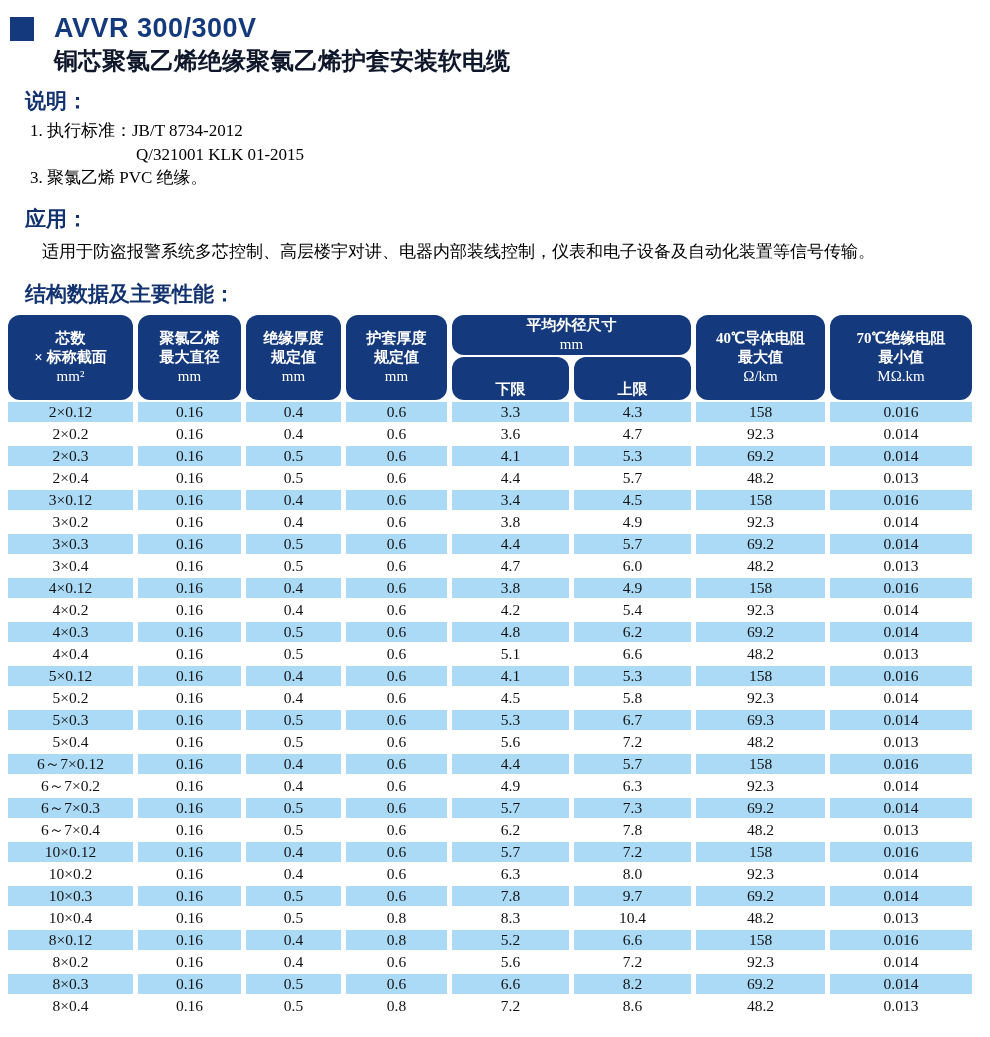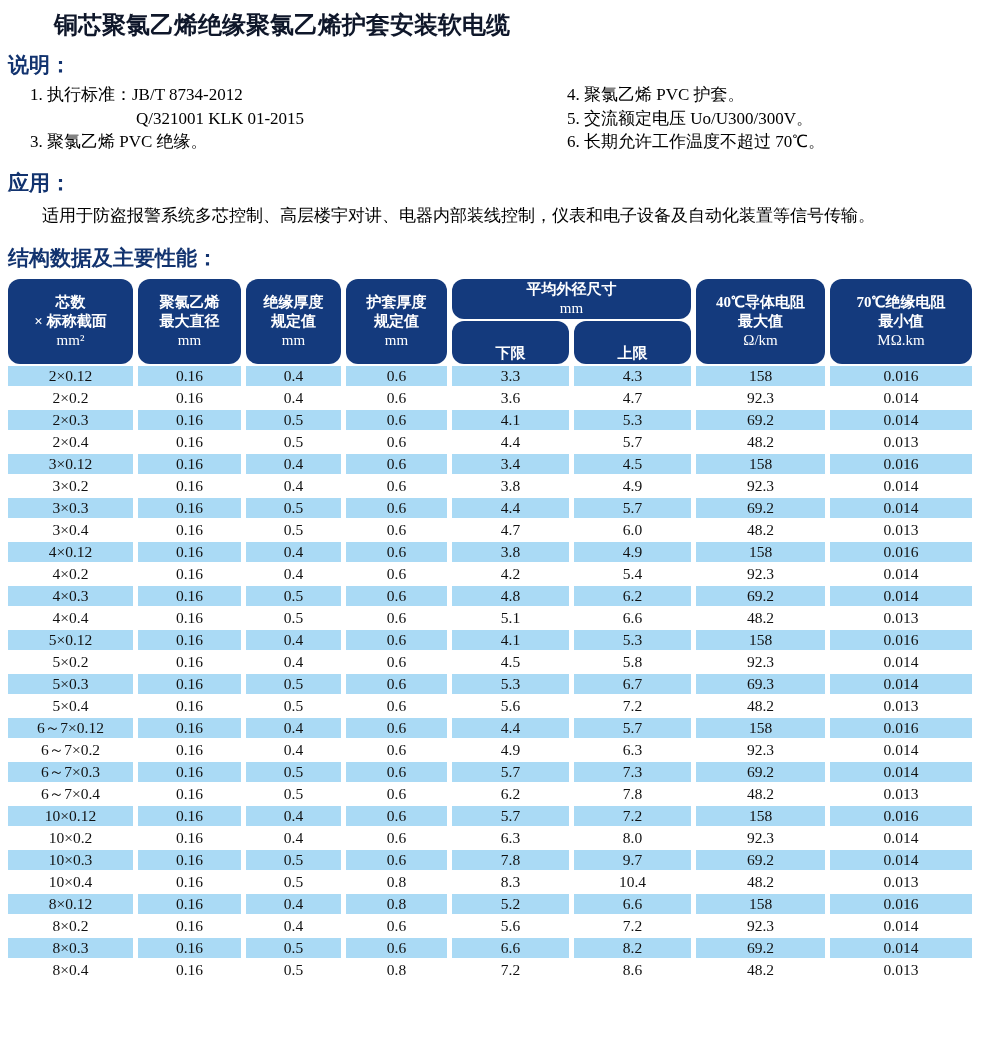--- a/index.html
+++ b/index.html
@@ -19,20 +19,21 @@
   }
   .subtitle {
     font-family:"Liberation Sans", sans-serif; font-weight:bold; color:#0f172a;
     font-size:24px; line-height:30px; margin-left:46px; margin-top:2px;
   }
 
   
   .section-heading {
     font-weight:bold; color:#12336f; font-size:21px; line-height:26px;
     font-family:"Liberation Serif", serif;
+    margin-left:17px;
   }
   .h-notes { margin-top:12px; }
   .h-app   { margin-top:16px; }
   .h-struct{ margin-top:18px; }
 
   
   .notes-cols { display:flex; margin-top:5px; }
   .note-col-left  { width:537px; flex:0 0 auto; }
   .note-col-right { flex:1 1 auto; }
   .note-line { font-size:17px; line-height:23.5px; padding-left:22px; }
@@ -63,33 +64,32 @@
     color:#111; overflow:hidden; white-space:nowrap;
   }
   tr.row-blue td { background:#aadaf5; }
   tr.row-white td { background:#ffffff; }
 </style>
 </head>
 <body>
 
 <div class="page">
 
+  <div class="title-row">
+    <div class="title-square"></div>
+    <div class="title-text">AVVR 300/300V</div>
+  </div>
   <div class="subtitle">铜芯聚氯乙烯绝缘聚氯乙烯护套安装软电缆</div>
 
   <div class="section-heading h-notes">说明：</div>
   <div class="notes-cols">
     <div class="note-col-left">
       <div class="note-line">1. 执行标准：JB/T 8734-2012</div>
       <div class="note-line note-cont">Q/321001 KLK 01-2015</div>
       <div class="note-line">3. 聚氯乙烯 PVC 绝缘。</div>
-    </div>
-    <div class="note-col-right">
-      <div class="note-line">4. 聚氯乙烯 PVC 护套。</div>
-      <div class="note-line">5. 交流额定电压 Uo/U300/300V。</div>
-      <div class="note-line">6. 长期允许工作温度不超过 70℃。</div>
     </div>
   </div>
 
   <div class="section-heading h-app">应用：</div>
   <div class="app-text">适用于防盗报警系统多芯控制、高层楼宇对讲、电器内部装线控制，仪表和电子设备及自动化装置等信号传输。</div>
 
   <div class="section-heading h-struct">结构数据及主要性能：</div>
 
   <table class="spec">
     <colgroup>

